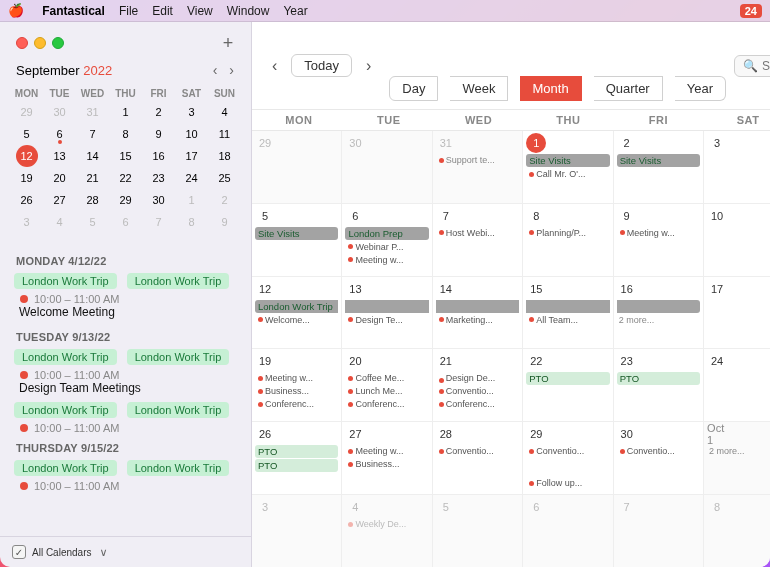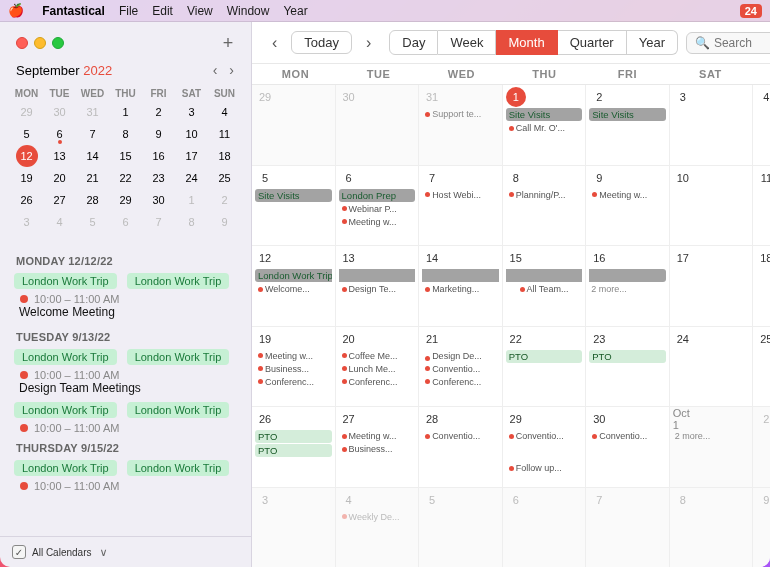--- a/index.html
+++ b/index.html
@@ -231,22 +231,23 @@
       background: none;
       border: 1px solid #d0d0d0;
       border-radius: 6px;
       padding: 3px 12px;
       font-size: 13px;
       cursor: pointer;
       color: #333;
     }
     .cal-view-tabs {
       display: flex;
-      gap: 0;
+      gap: 12px;
       margin-left: 4px;
+      margin-top: 46px;
     }
     .cal-view-tab {
       padding: 4px 12px;
       font-size: 13px;
       border: 1px solid #d0d0d0;
       background: white;
       cursor: pointer;
       color: #333;
     }
     .cal-view-tab:first-child { border-radius: 6px 0 0 6px; }
@@ -451,21 +452,21 @@
         <div class="mini-cal-cell other-month">5</div>
         <div class="mini-cal-cell other-month">6</div>
         <div class="mini-cal-cell other-month">7</div>
         <div class="mini-cal-cell other-month">8</div>
         <div class="mini-cal-cell other-month">9</div>
       </div>
     </div>
 
     <div class="agenda">
 
-      <div class="agenda-day-header">MONDAY 12/12/22</div>
+      <div class="agenda-day-header">MONDAY 4/12/22</div>
       <div class="agenda-tags-row">
         <span class="agenda-event-tag tag-green">London Work Trip</span>
         <span class="agenda-event-tag tag-green">London Work Trip</span>
       </div>
       <div class="agenda-time">
         <span class="dot-red" style="width: 8px; height: 8px; border-radius: 50%; background: rgb(231, 76, 60); flex-shrink: 0; display: inline-block;"></span>
         <span>10:00 – 11:00 AM</span>
       </div>
       <div class="agenda-event-title">Welcome Meeting</div>
 
@@ -631,21 +632,21 @@
           <div class="cal-day">
             <div class="day-num">14</div>
             <div class="cal-event ev-green-bg" style="border-radius:0;color:transparent;">.</div>
             <div class="cal-event" style="background:none;color:#555;font-size:9px;">
               <span class="ev-dot ev-red-dot"></span>Marketing...
             </div>
           </div>
           <div class="cal-day">
             <div class="day-num">15</div>
             <div class="cal-event ev-green-bg" style="border-radius:0;color:transparent;">.</div>
-            <div class="cal-event" style="background:none;color:#555;font-size:9px;justify-content:center;">
+            <div class="cal-event" style="background:none;color:#555;font-size:9px;">
               <span class="ev-dot ev-red-dot"></span>All Team...
             </div>
           </div>
           <div class="cal-day">
             <div class="day-num">16</div>
             <div class="cal-event ev-green-bg" style="border-radius:0 3px 3px 0;color:transparent;">.</div>
             <div class="cal-event ev-more">2 more...</div>
           </div>
           <div class="cal-day">
             <div class="day-num">17</div>

